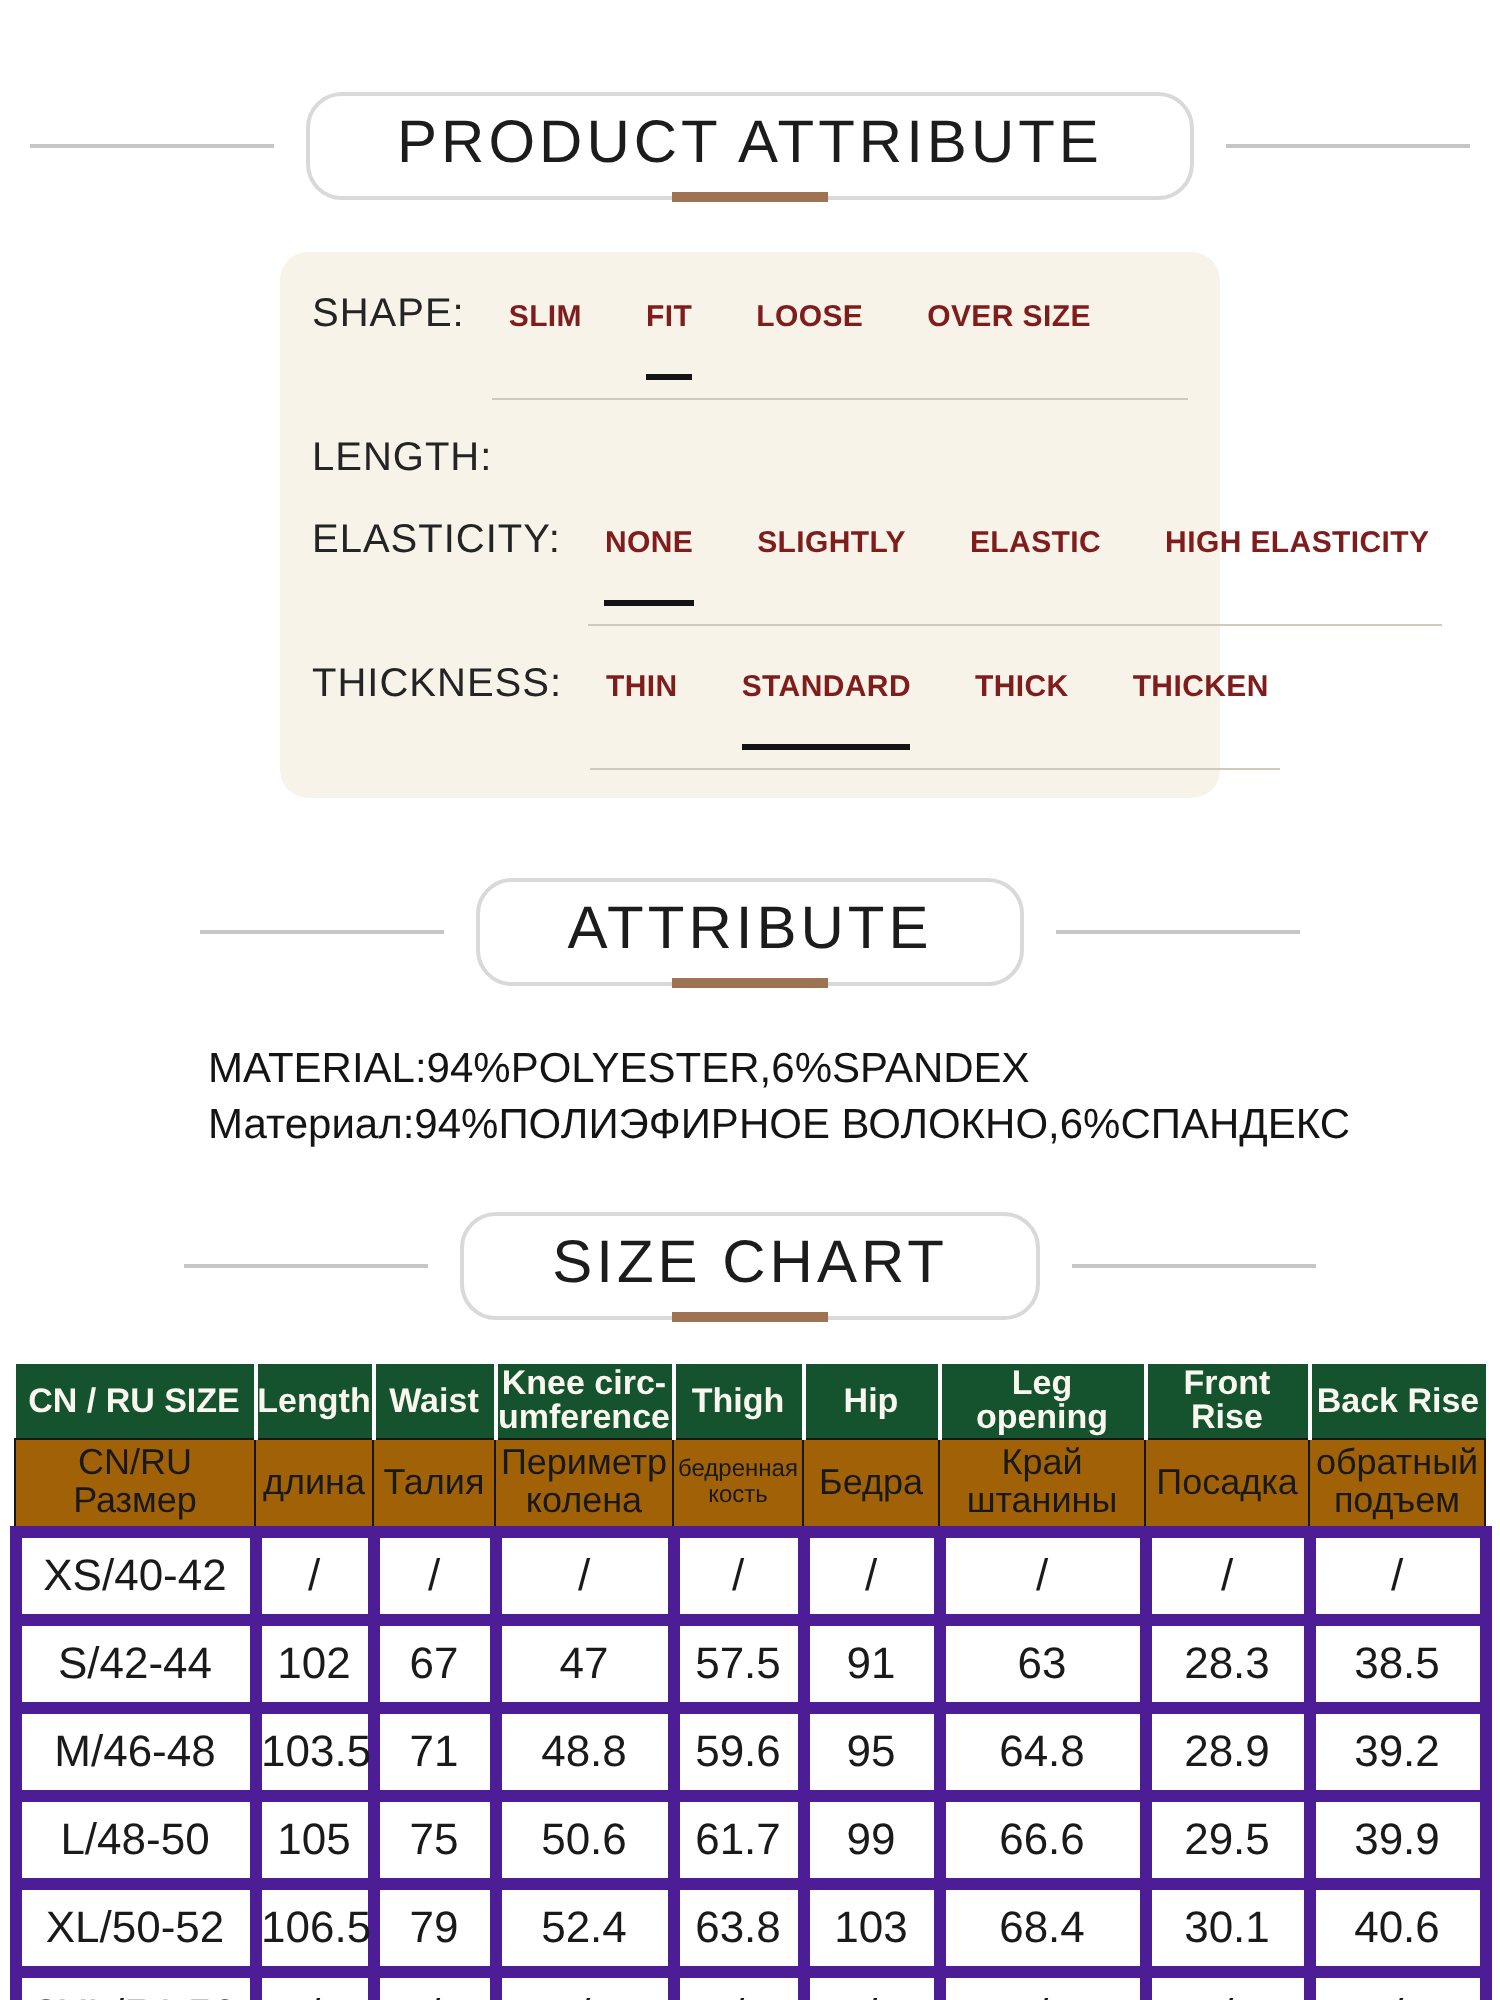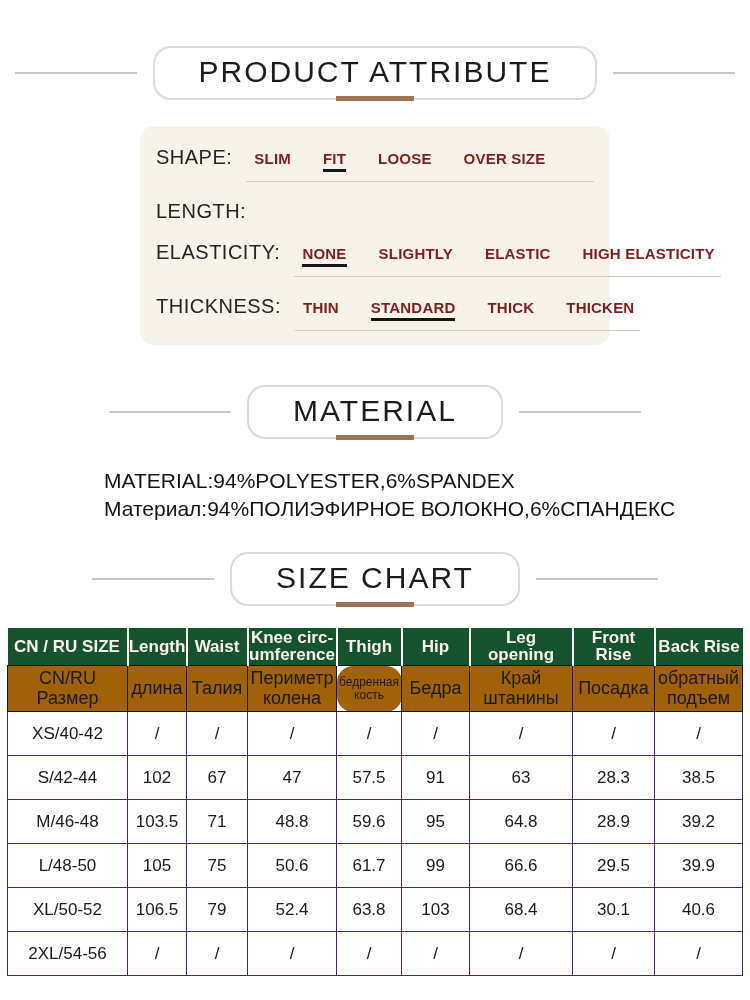--- a/index.html
+++ b/index.html
@@ -22,40 +22,40 @@
   
   .attr-box { width:470px; margin:26px auto 0; background:#f7f3e9; border-radius:14px;
     padding:10px 16px 6px; }
   .attr-row { display:flex; align-items:baseline; padding:10px 0 8px; }
   .attr-label { font-size:20px; letter-spacing:0.5px; color:#242424; margin-right:14px;
     white-space:nowrap; }
   .attr-options { flex:1; display:flex; gap:32px; align-items:baseline;
     border-bottom:1px solid #cfcabc; padding:0 6px 9px 8px; }
   .attr-option { font-size:15px; font-weight:bold; letter-spacing:0.2px; color:#7f1d1d;
     white-space:nowrap; }
-  .attr-option.selected { border-bottom:3px solid #141414; padding-bottom:2px;text-align:center; }
+  .attr-option.selected { border-bottom:3px solid #141414; padding-bottom:20px;text-align:center; }
 
   
   .material-text { margin:28px 0 0 104px; font-size:21px; line-height:1.35; color:#141414; }
 
   
   table.size-table { width:734px; margin:22px auto 0; border-collapse:collapse;
     table-layout:fixed; }
   col.c0{width:120px} col.c1{width:59px} col.c2{width:61px} col.c3{width:89px}
   col.c4{width:65px} col.c5{width:68px} col.c6{width:103px} col.c7{width:82px}
   col.c8{width:88px}
   th.en { background:#14532d; color:#f9f6f0; font-size:17px; font-weight:bold;
     height:38px; text-align:center; vertical-align:middle; white-space:pre-line;
     line-height:1.05; border-left:2px solid #ffffff; }
   th.en:first-child { border-left:none; }
   th.ru { background:#a16207; font-weight:normal; font-size:18px; height:46px;
     text-align:center; vertical-align:middle; border:1px solid #161616; line-height:1.1; }
-  th.ru.tiny { font-size:12px;border-radius:16px; }
-  td.cell { border:1px solid #4c1d95; height:44px; text-align:center;
-    vertical-align:middle; font-size:17px; color:#1a1a1a; }
+  th.ru.tiny { font-size:12px; }
+  td.cell { border:6px solid #4c1d95; height:44px; text-align:center;
+    vertical-align:middle; font-size:22px; color:#1a1a1a; }
 </style>
 </head>
 <body>
 
 <div class="section-head sec-attribute">
   <div class="head-line"></div>
   <div class="title-box">
     <span>PRODUCT ATTRIBUTE</span>
     <div class="title-bar"></div>
   </div>
@@ -91,21 +91,21 @@
         <span class="attr-option selected">STANDARD</span>
         <span class="attr-option">THICK</span>
         <span class="attr-option">THICKEN</span>
       </div>
     </div>
   </div>
 
 <div class="section-head sec-material">
   <div class="head-line"></div>
   <div class="title-box">
-    <span>MATERIAL</span>
+    <span>ATTRIBUTE</span>
     <div class="title-bar"></div>
   </div>
   <div class="head-line"></div>
 </div>
 
 <div class="material-text">
   <div>MATERIAL:94%POLYESTER,6%SPANDEX</div>
   <div>Материал:94%ПОЛИЭФИРНОЕ ВОЛОКНО,6%СПАНДЕКС</div>
 </div>
 

